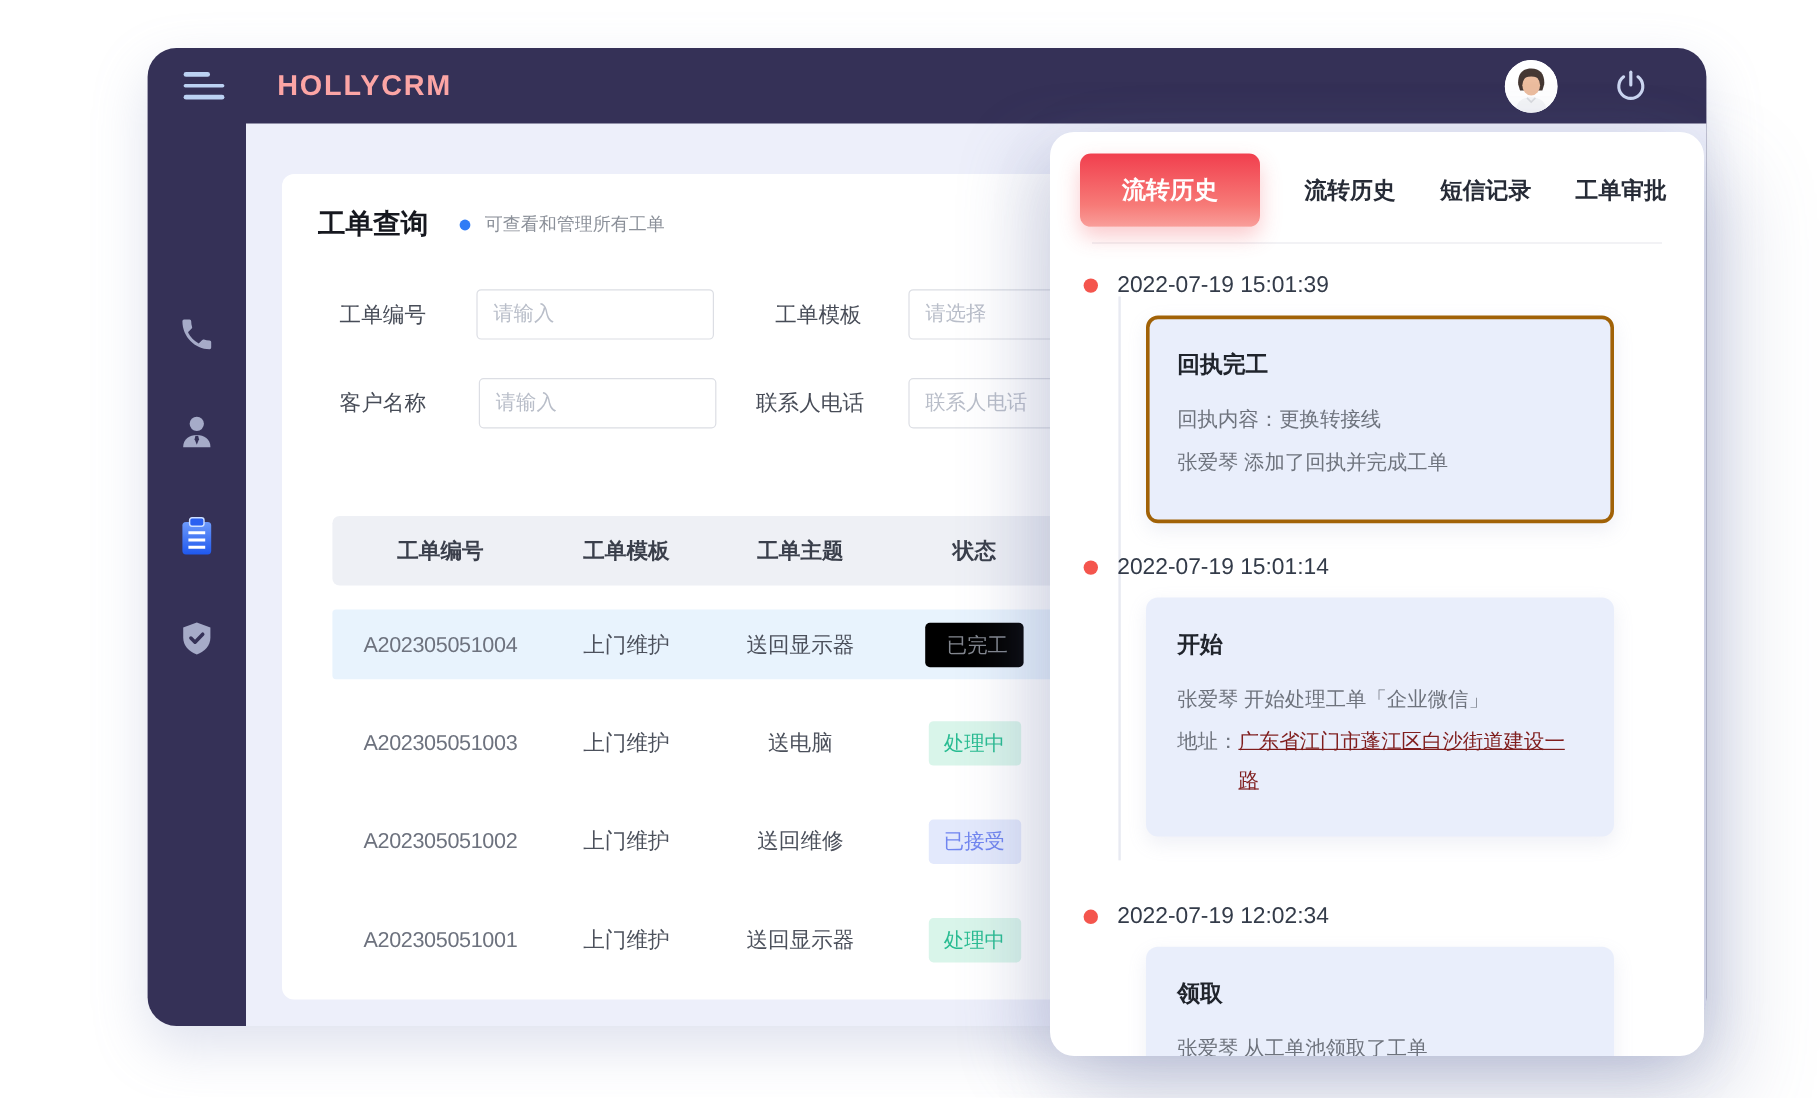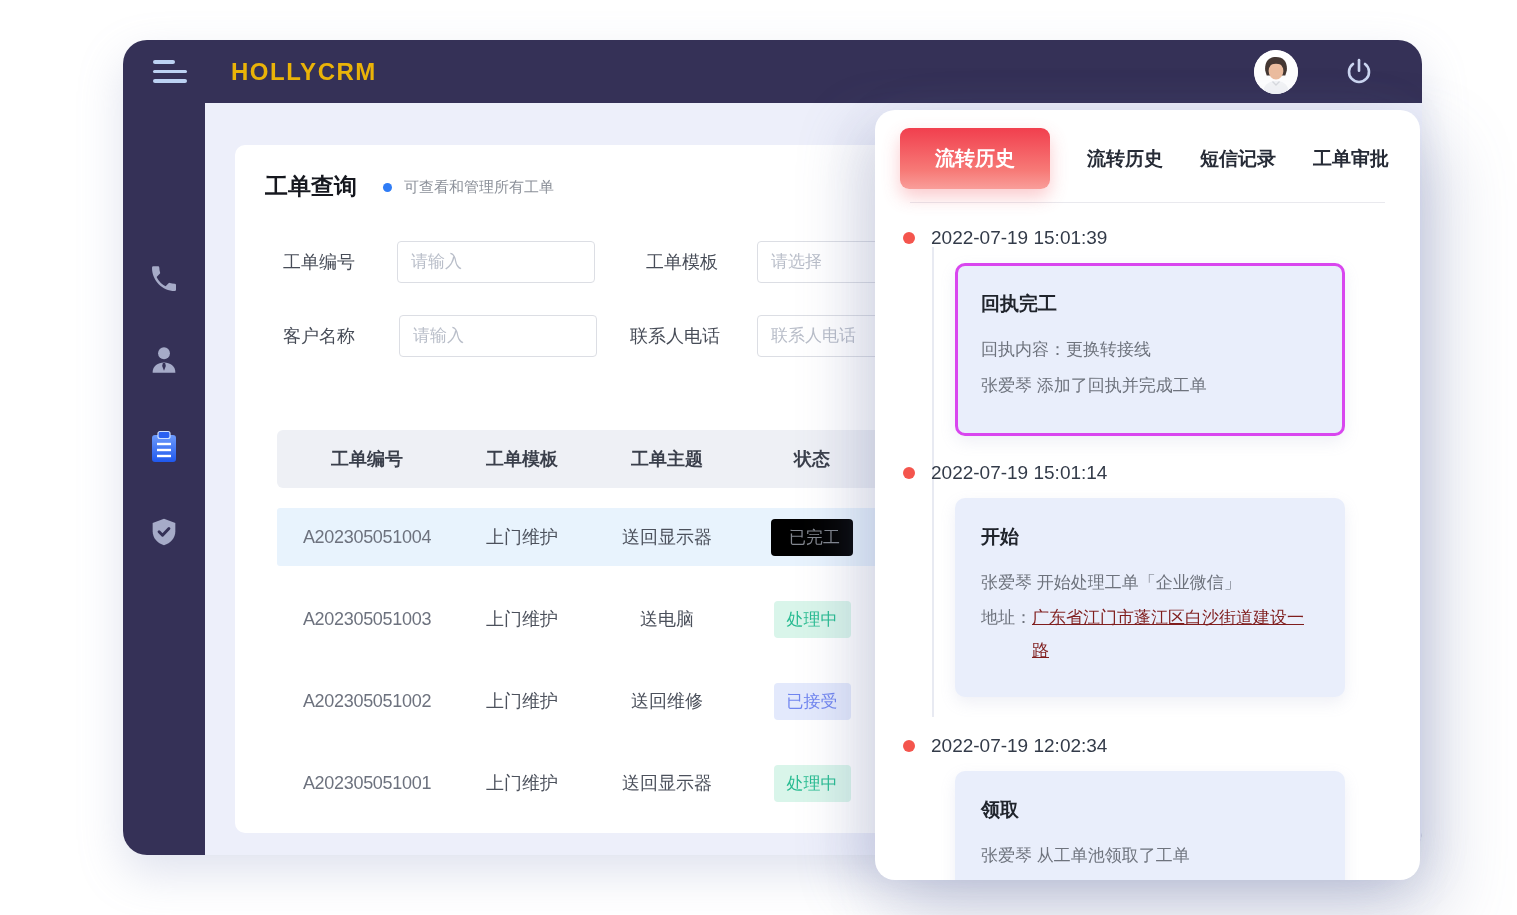--- a/index.html
+++ b/index.html
@@ -11,21 +11,21 @@
             background:#353157; border-radius:24px;
             box-shadow:0 18px 45px rgba(140,150,195,.28); }
 
   .topbar { position:relative; height:63px; display:flex; align-items:center;
             padding:0 48px 0 30px; }
   .menu-btn { width:36px; height:30px; display:flex; flex-direction:column;
               justify-content:center; gap:6px; cursor:pointer; }
   .menu-btn .bar { height:3.5px; border-radius:2px; background:#bcd2f3; width:34px; }
   .menu-btn .bar.short { width:22px; }
   .logo { margin-left:42px; font-size:24px; font-weight:bold; letter-spacing:1.5px;
-          color:#eab308; }
+          color:#fca5a5; }
   .top-right { margin-left:auto; display:flex; align-items:center; gap:46px; }
   .avatar { width:44px; height:44px; border-radius:50%; overflow:hidden;
             background:#ffffff; cursor:pointer; }
   .power { width:30px; height:30px; cursor:pointer; }
 
   
   .sidebar { position:absolute; left:0; top:63px; bottom:0; width:82px; }
   .side-icon { position:absolute; left:50%; transform:translateX(-50%);
                width:38px; height:38px; display:flex; align-items:center;
                justify-content:center; cursor:pointer; }
@@ -80,26 +80,26 @@
 
   .timeline { position:relative; padding-top:24px; }
   .tl-line { position:absolute; left:57px; top:44px; width:2px; height:470px;
              background:#e8eaf2; }
   .tl-head { display:flex; align-items:center; padding-left:28px; position:relative; }
   .tl-dot { width:12px; height:12px; border-radius:50%; background:#f4554d;
             flex:0 0 12px; position:relative; z-index:2; }
   .tl-time { margin-left:16px; font-size:19px; color:#333b49; font-weight:500; }
   .tl-card { margin:14px 75px 0 80px; background:#e9eefb; border-radius:10px;
              padding:26px 26px 30px 26px; box-shadow:0 6px 16px rgba(140,150,190,.14); }
-  .tl-card.selected { border:3px solid #d946ef; padding:25px 23px 29px 23px; cursor:pointer; }
+  .tl-card.selected { border:3px solid #a16207; padding:25px 23px 29px 23px; cursor:pointer; }
   .tl-card-title { font-size:19px; font-weight:bold; color:#20242c; margin-bottom:15px; }
   .tl-card-line { font-size:17px; color:#6e737d; line-height:36px; }
   .addr-row { display:flex; font-size:17px; line-height:33px; }
   .addr-label { color:#6e737d; flex:0 0 auto; }
-  .addr-link { color:#7f1d1d; max-width:310px; cursor:pointer;text-decoration:underline; } .gap2 { margin-top:26px; } .gap3 { margin-top:38px; }
+  .addr-link { color:#7f1d1d; max-width:310px; cursor:pointer;text-decoration:underline; } .gap2 { margin-top:26px; } .gap3 { margin-top:56px; }
 </style>
 </head>
 <body>
 
 <div class="window">
 
   <div class="topbar">
     <div class="menu-btn">
       <div class="bar short"></div>
       <div class="bar"></div>

